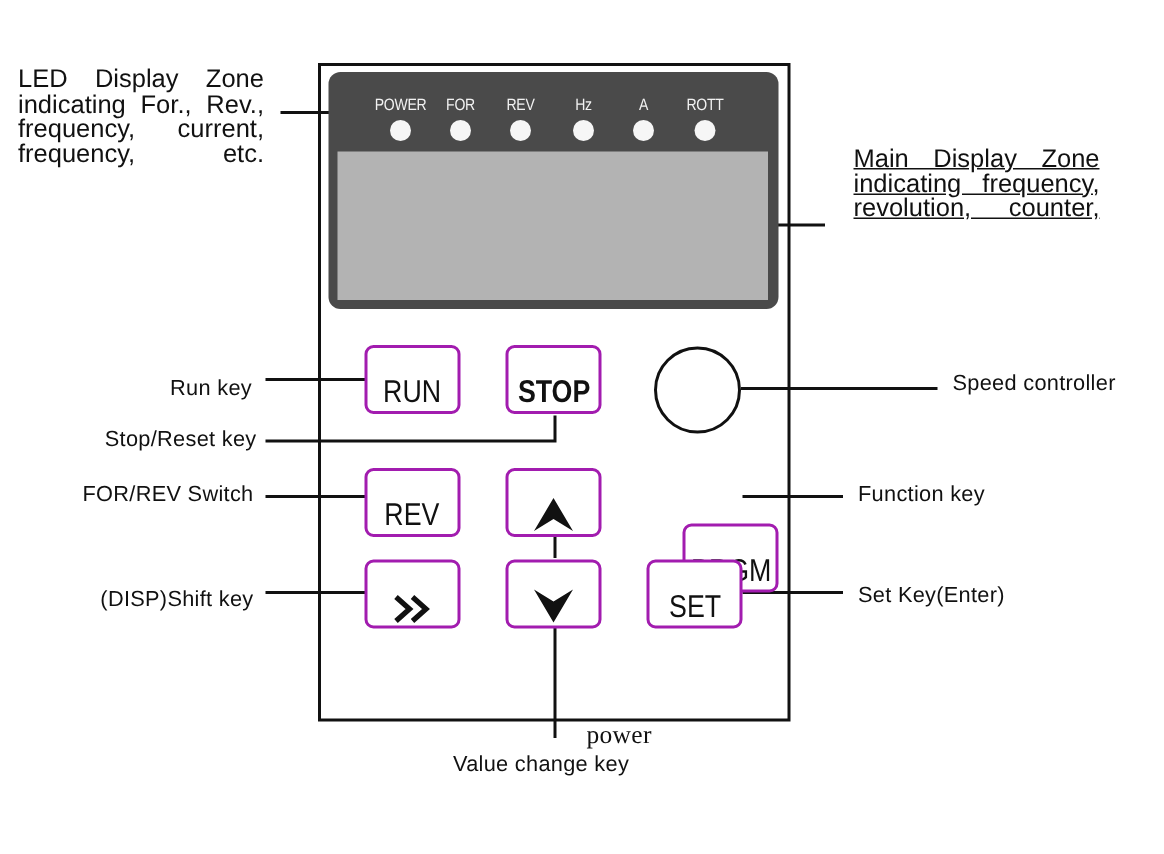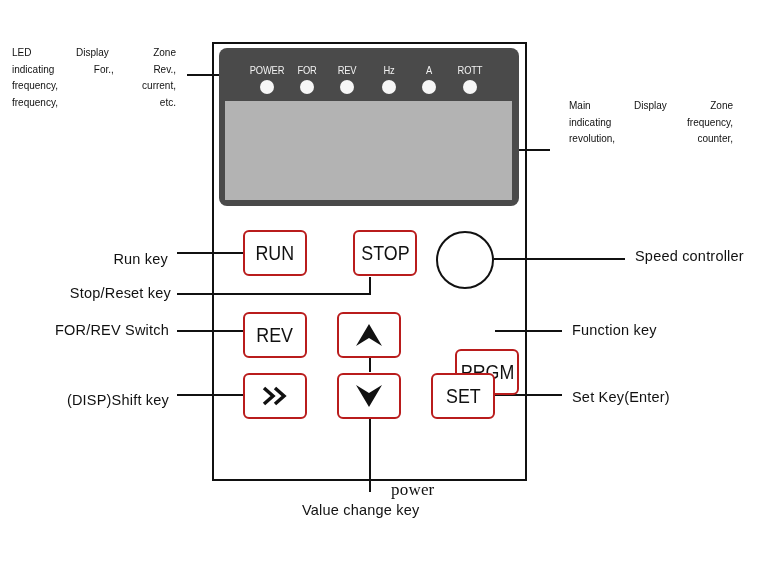--- a/index.html
+++ b/index.html
@@ -4,26 +4,26 @@
 <style>
   html, body { margin: 0; padding: 0; background: #ffffff; }
   body { width: 776px; height: 569px; position: relative; overflow: hidden;
          font-family: "Liberation Sans", sans-serif; color: #111; }
   .abs { position: absolute; }
   .frame { left: 212px; top: 42px; width: 311px; height: 435px; border: 2px solid #111; box-sizing: content-box; }
   .panel { left: 219px; top: 48px; width: 300px; height: 158px; background: #4a4a4a; border-radius: 8px; }
   .lcd { left: 225px; top: 101px; width: 287px; height: 99px; background: #b3b3b3; }
   .led-label { position: absolute; top: 64px; font-size: 11px; color: #f2f2f2; transform: translateX(-50%) scaleX(0.85); white-space: nowrap; letter-spacing: -0.2px; }
   .led { position: absolute; top: 80px; width: 14px; height: 14px; border-radius: 50%; background: #f6f6f6; transform: translateX(-50%); }
-  .key { position: absolute; width: 64px; height: 46px; border: 2px solid #b91c1c; border-radius: 6px; background: #fff;
-         display: flex; align-items: center; justify-content: center; box-sizing: border-box; font-size: 21px; cursor: pointer; }
+  .key { position: absolute; width: 64px; height: 46px; border: 2px solid #a21caf; border-radius: 6px; background: #fff;
+         display: flex; align-items: flex-end; justify-content: center; box-sizing: border-box; font-size: 21px; cursor: pointer; }
   .key span { display: inline-block; transform: scaleX(0.85); }
   .knob { position: absolute; left: 436px; top: 231px; width: 58px; height: 58px; border: 2px solid #111; border-radius: 50%; box-sizing: border-box; background: #fff; cursor: pointer; }
   .label { position: absolute; font-size: 14.5px; color: #111; white-space: nowrap; letter-spacing: 0.2px; }
-  .para { position: absolute; font-size: 10px; line-height: 16.5px; color: #111; }
+  .para { position: absolute; font-size: 17px; line-height: 16.5px; color: #111; }
   .para div { text-align: justify; text-align-last: justify; }
   .serif { font-family: "Liberation Serif", serif; font-size: 17px; }
   svg.lines { position: absolute; left: 0; top: 0; }
 </style>
 </head>
 <body>
 
 <svg class="lines" width="776" height="569">
   <g stroke="#111" stroke-width="2" fill="none">
 
@@ -69,21 +69,21 @@
   <span class="led" style="left:307px"></span>
   <span class="led" style="left:347px"></span>
   <span class="led" style="left:389px"></span>
   <span class="led" style="left:429px"></span>
   <span class="led" style="left:470px"></span>
 </div>
 
 <div class="key" style="left:243px; top:230px;">
     <span>RUN</span>
   </div>
-<div class="key" style="left:353px; top:230px;">
+<div class="key" style="left:337px; top:230px;font-weight:bold;">
     <span>STOP</span>
   </div>
 <div class="knob"></div>
 
 <div class="key" style="left:243px; top:312px;">
     <span>REV</span>
   </div>
 <div class="key" style="left:337px; top:312px;">
   <svg width="30" height="26">
       <polygon points="15,2 28,24 15,16 2,24" fill="#111"></polygon>
@@ -110,21 +110,21 @@
     <span>SET</span>
   </div>
 
 <div class="para" style="left:12px; top:45px; width:164px;">
   <div>LED Display Zone</div>
   <div>indicating For., Rev.,</div>
   <div>frequency, current,</div>
   <div>frequency, etc.</div>
 </div>
 
-<div class="para" style="left:569px; top:98px; width:164px;">
+<div class="para" style="left:569px; top:98px; width:164px;text-decoration:underline;">
   <div>Main Display Zone</div>
   <div>indicating frequency,</div>
   <div>revolution, counter,</div>
 </div>
 
 <span class="label" style="right:608px; top:251px;">Run key</span>
 <span class="label" style="right:605px; top:285px;">Stop/Reset  key</span>
 <span class="label" style="right:607px; top:322px;">FOR/REV Switch</span>
 <span class="label" style="right:607px; top:392px;">(DISP)Shift key</span>
 

